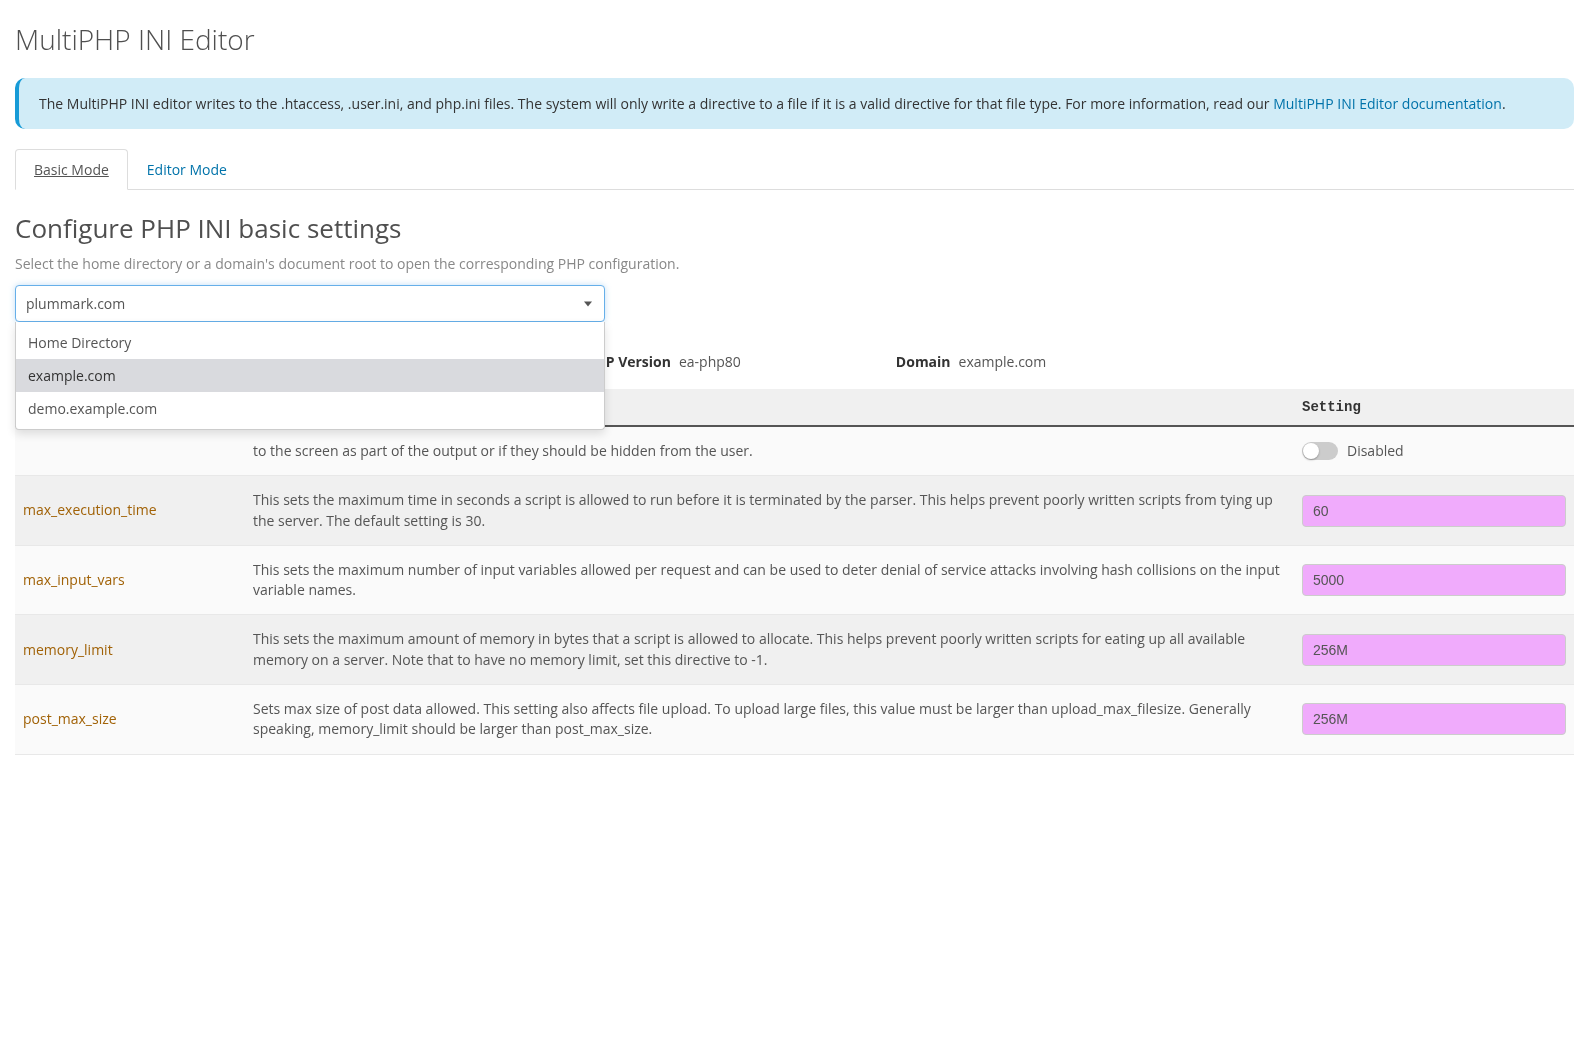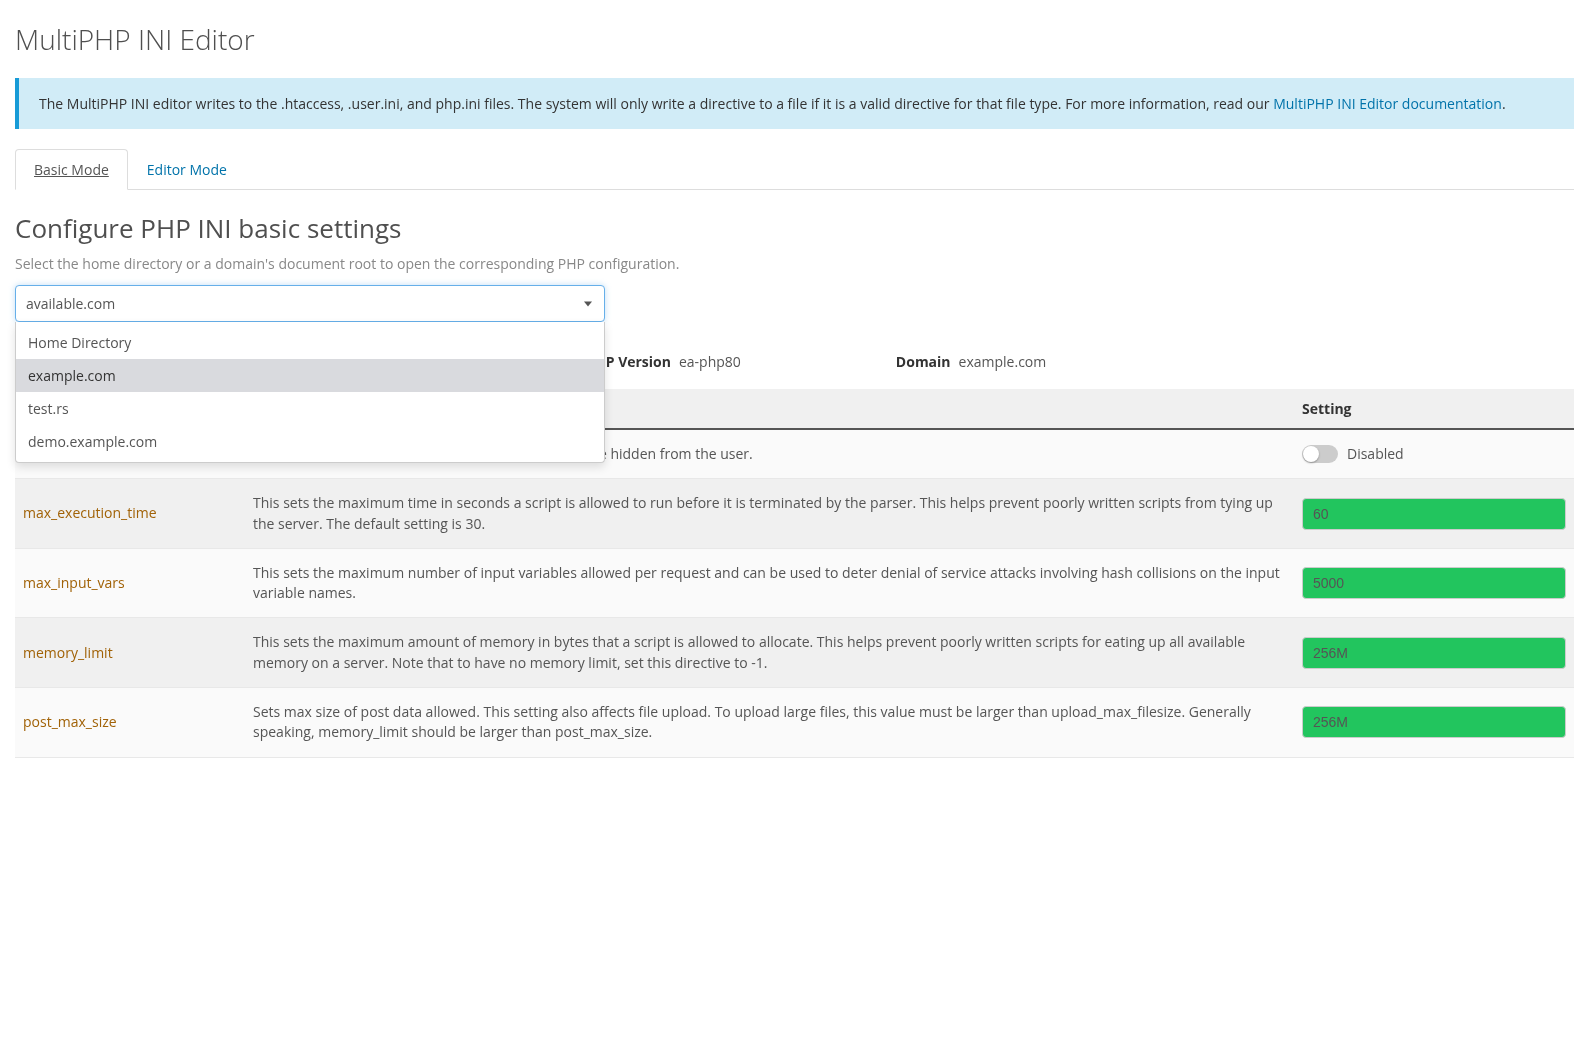--- a/index.html
+++ b/index.html
@@ -18,20 +18,21 @@
       margin-top: 5px;
     }
     .alert-info {
       background: #d1ecf7;
       border-left: 4px solid #179bd7;
       padding: 15px 20px;
       margin-bottom: 20px;
       color: #333;
       font-size: 14px;
       line-height: 1.5;
+      border-radius: 10px;
     }
     .alert-info a { color: #0073aa; text-decoration: none; }
     .nav-tabs {
       list-style: none;
       display: flex;
       border-bottom: 1px solid #ddd;
       margin-bottom: 20px;
     }
     .nav-tabs li {
       margin-bottom: -1px;
@@ -130,42 +131,42 @@
       text-align: left;
       padding: 10px 8px;
       font-weight: 700;
       color: #333;
       font-size: 14px;
       border-bottom: 2px solid #555;
       background: #f0f0f0;
     }
     table.settings thead th:nth-child(1){ width: 230px; }
     table.settings thead th:nth-child(2){ }
-    table.settings thead th:nth-child(3){ width: 280px; }
+    table.settings thead th:nth-child(3){ width: 280px; font-family: Liberation Mono, monospace; }
     table.settings tbody tr {
       border-bottom: 1px solid #e8e8e8;
     }
     table.settings tbody tr:nth-child(odd) { background: #fafafa; }
     table.settings tbody tr:nth-child(even) { background: #f0f0f0; }
     table.settings tbody td {
       padding: 14px 8px;
       vertical-align: middle;
       font-size: 14px;
       color: #555;
       line-height: 1.45;
     }
     table.settings tbody td.dir-col { color: #a16207; }
     .setting-input {
       width: 100%;
       padding: 7px 10px;
       border: 1px solid #ccc;
       border-radius: 4px;
       font-size: 14px;
       color: #555;
-      background: #22c55e;
+      background: #f0abfc;
     }
     .toggle-wrap {
       display: flex;
       align-items: center;
       gap: 9px;
     }
     .toggle {
       width: 36px; height: 18px;
       background: #ccc;
       border-radius: 9px;
@@ -200,27 +201,26 @@
   <li>
       <a>Editor Mode</a>
     </li>
 </ul>
 
 <h2 class="section-title">Configure PHP INI basic settings</h2>
 <p class="section-desc">Select the home directory or a domain's document root to open the corresponding PHP configuration.</p>
 
 <div class="select-wrap">
   <div class="select-box">
-    <span>available.com</span>
+    <span>plummark.com</span>
     <span class="select-caret"></span>
   </div>
   <div class="dropdown-menu" id="dropdown-menu">
       <div class="opt">Home Directory</div>
       <div class="opt highlight">example.com</div>
-      <div class="opt">test.rs</div>
       <div class="opt">demo.example.com</div>
     </div>
 </div>
 
 <div class="meta-row">
   <div class="meta-spacer1"></div>
   <div class="meta-item">
     <span class="lbl">HP Version</span>
     <span class="val">ea-php80</span>
   </div>

